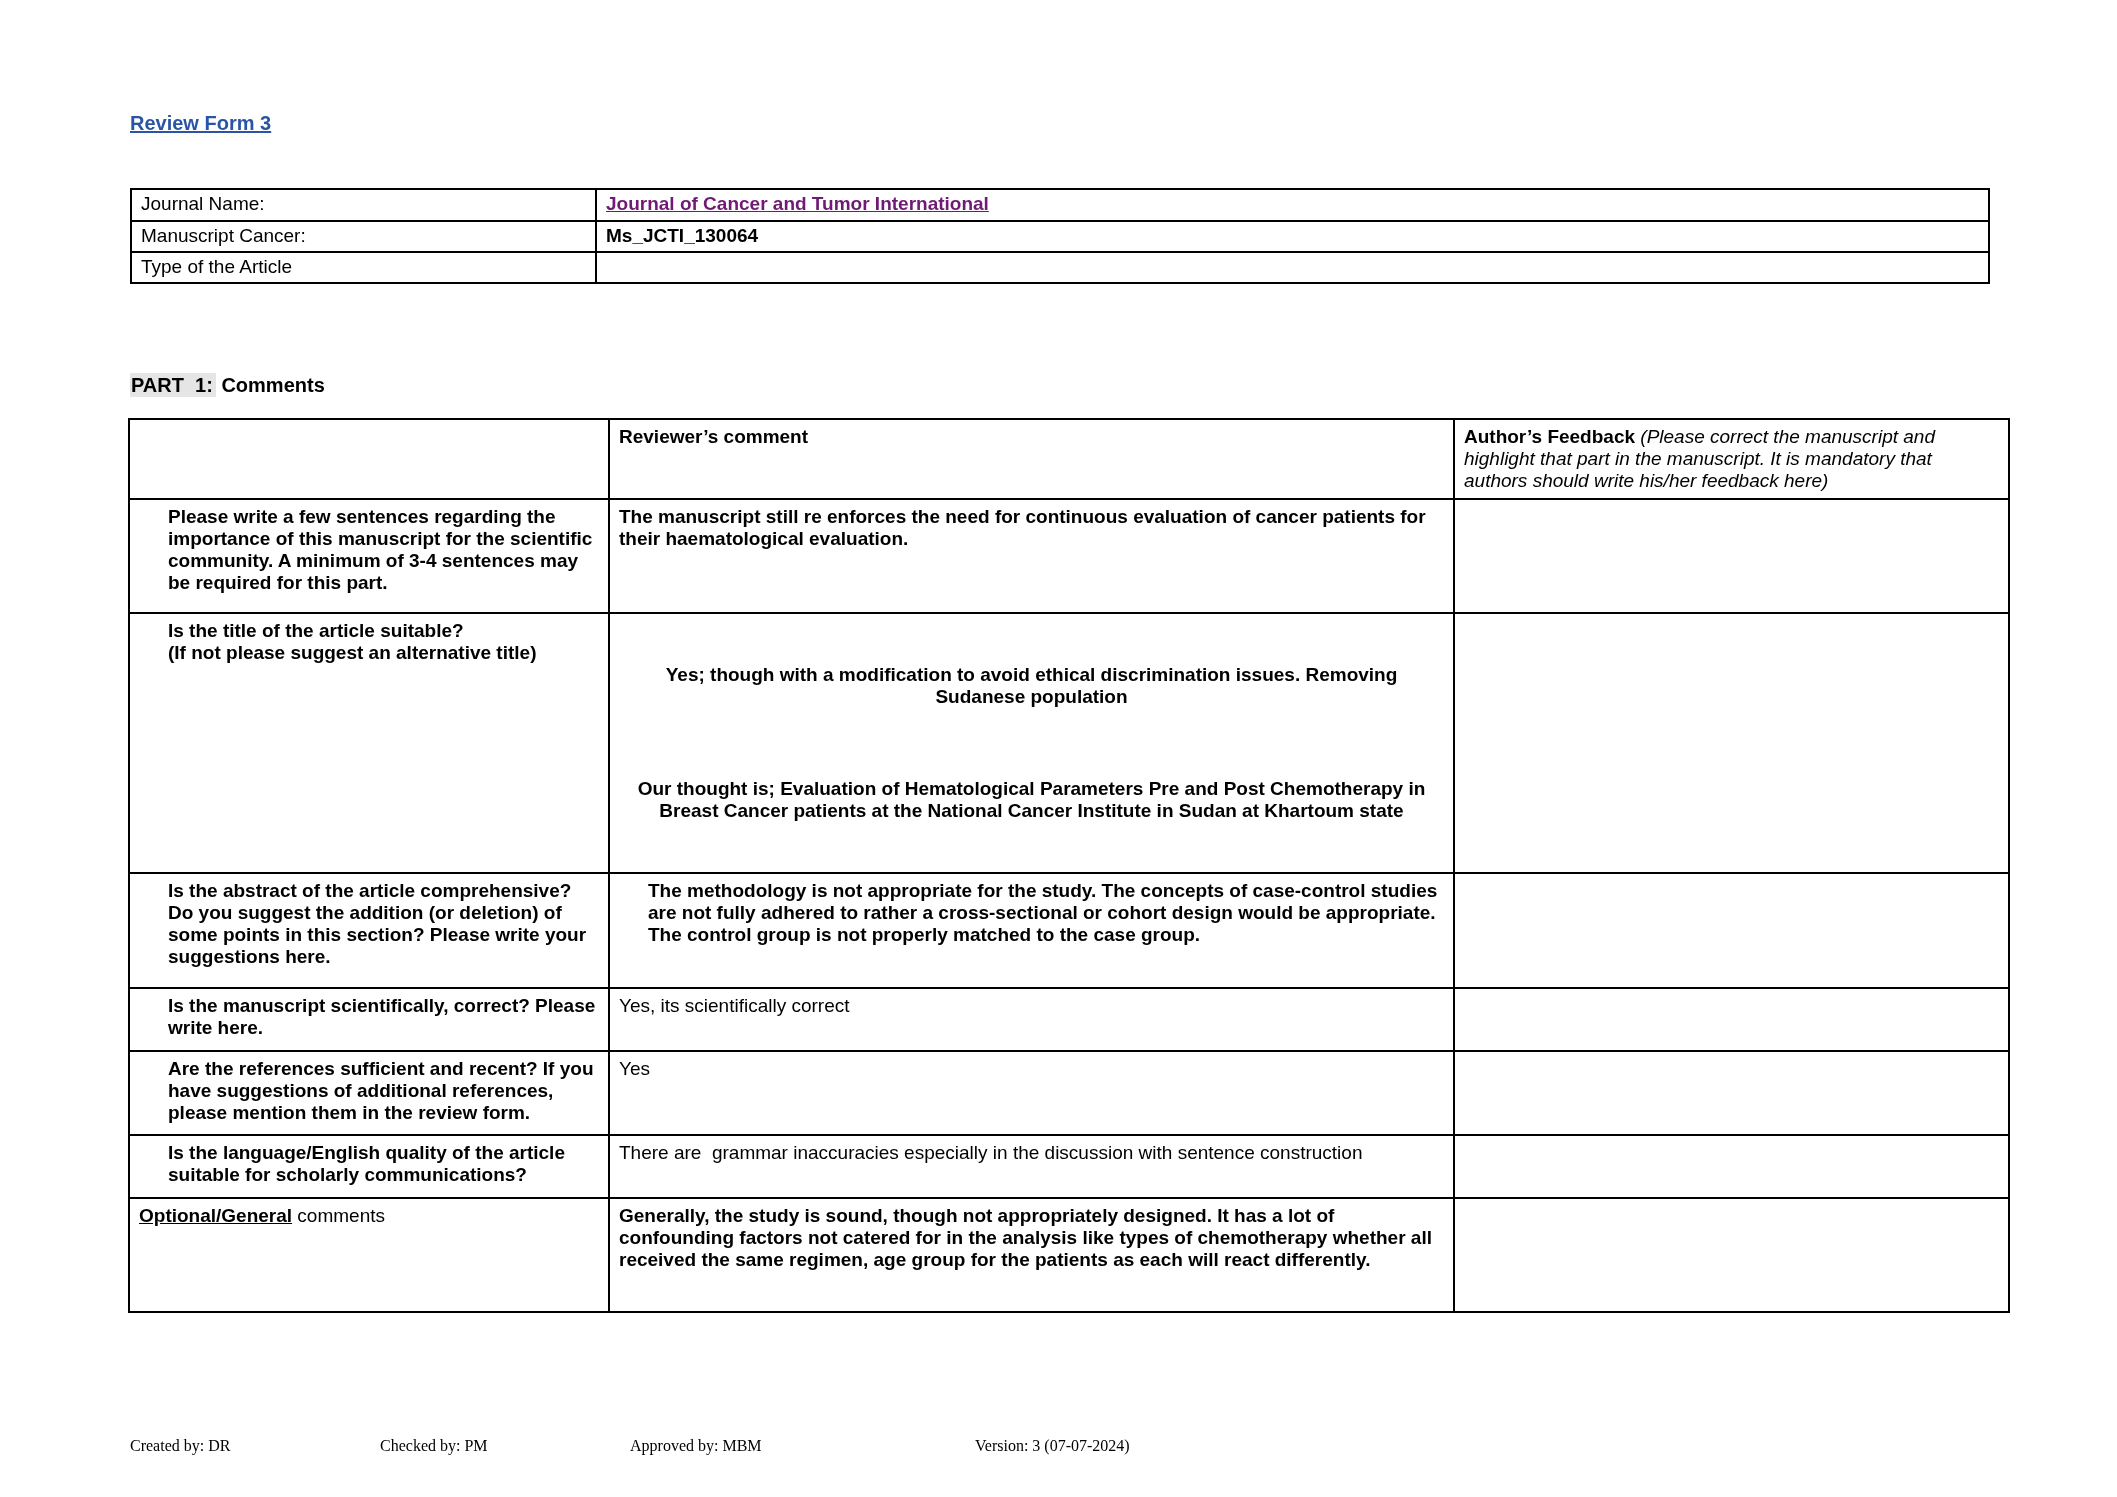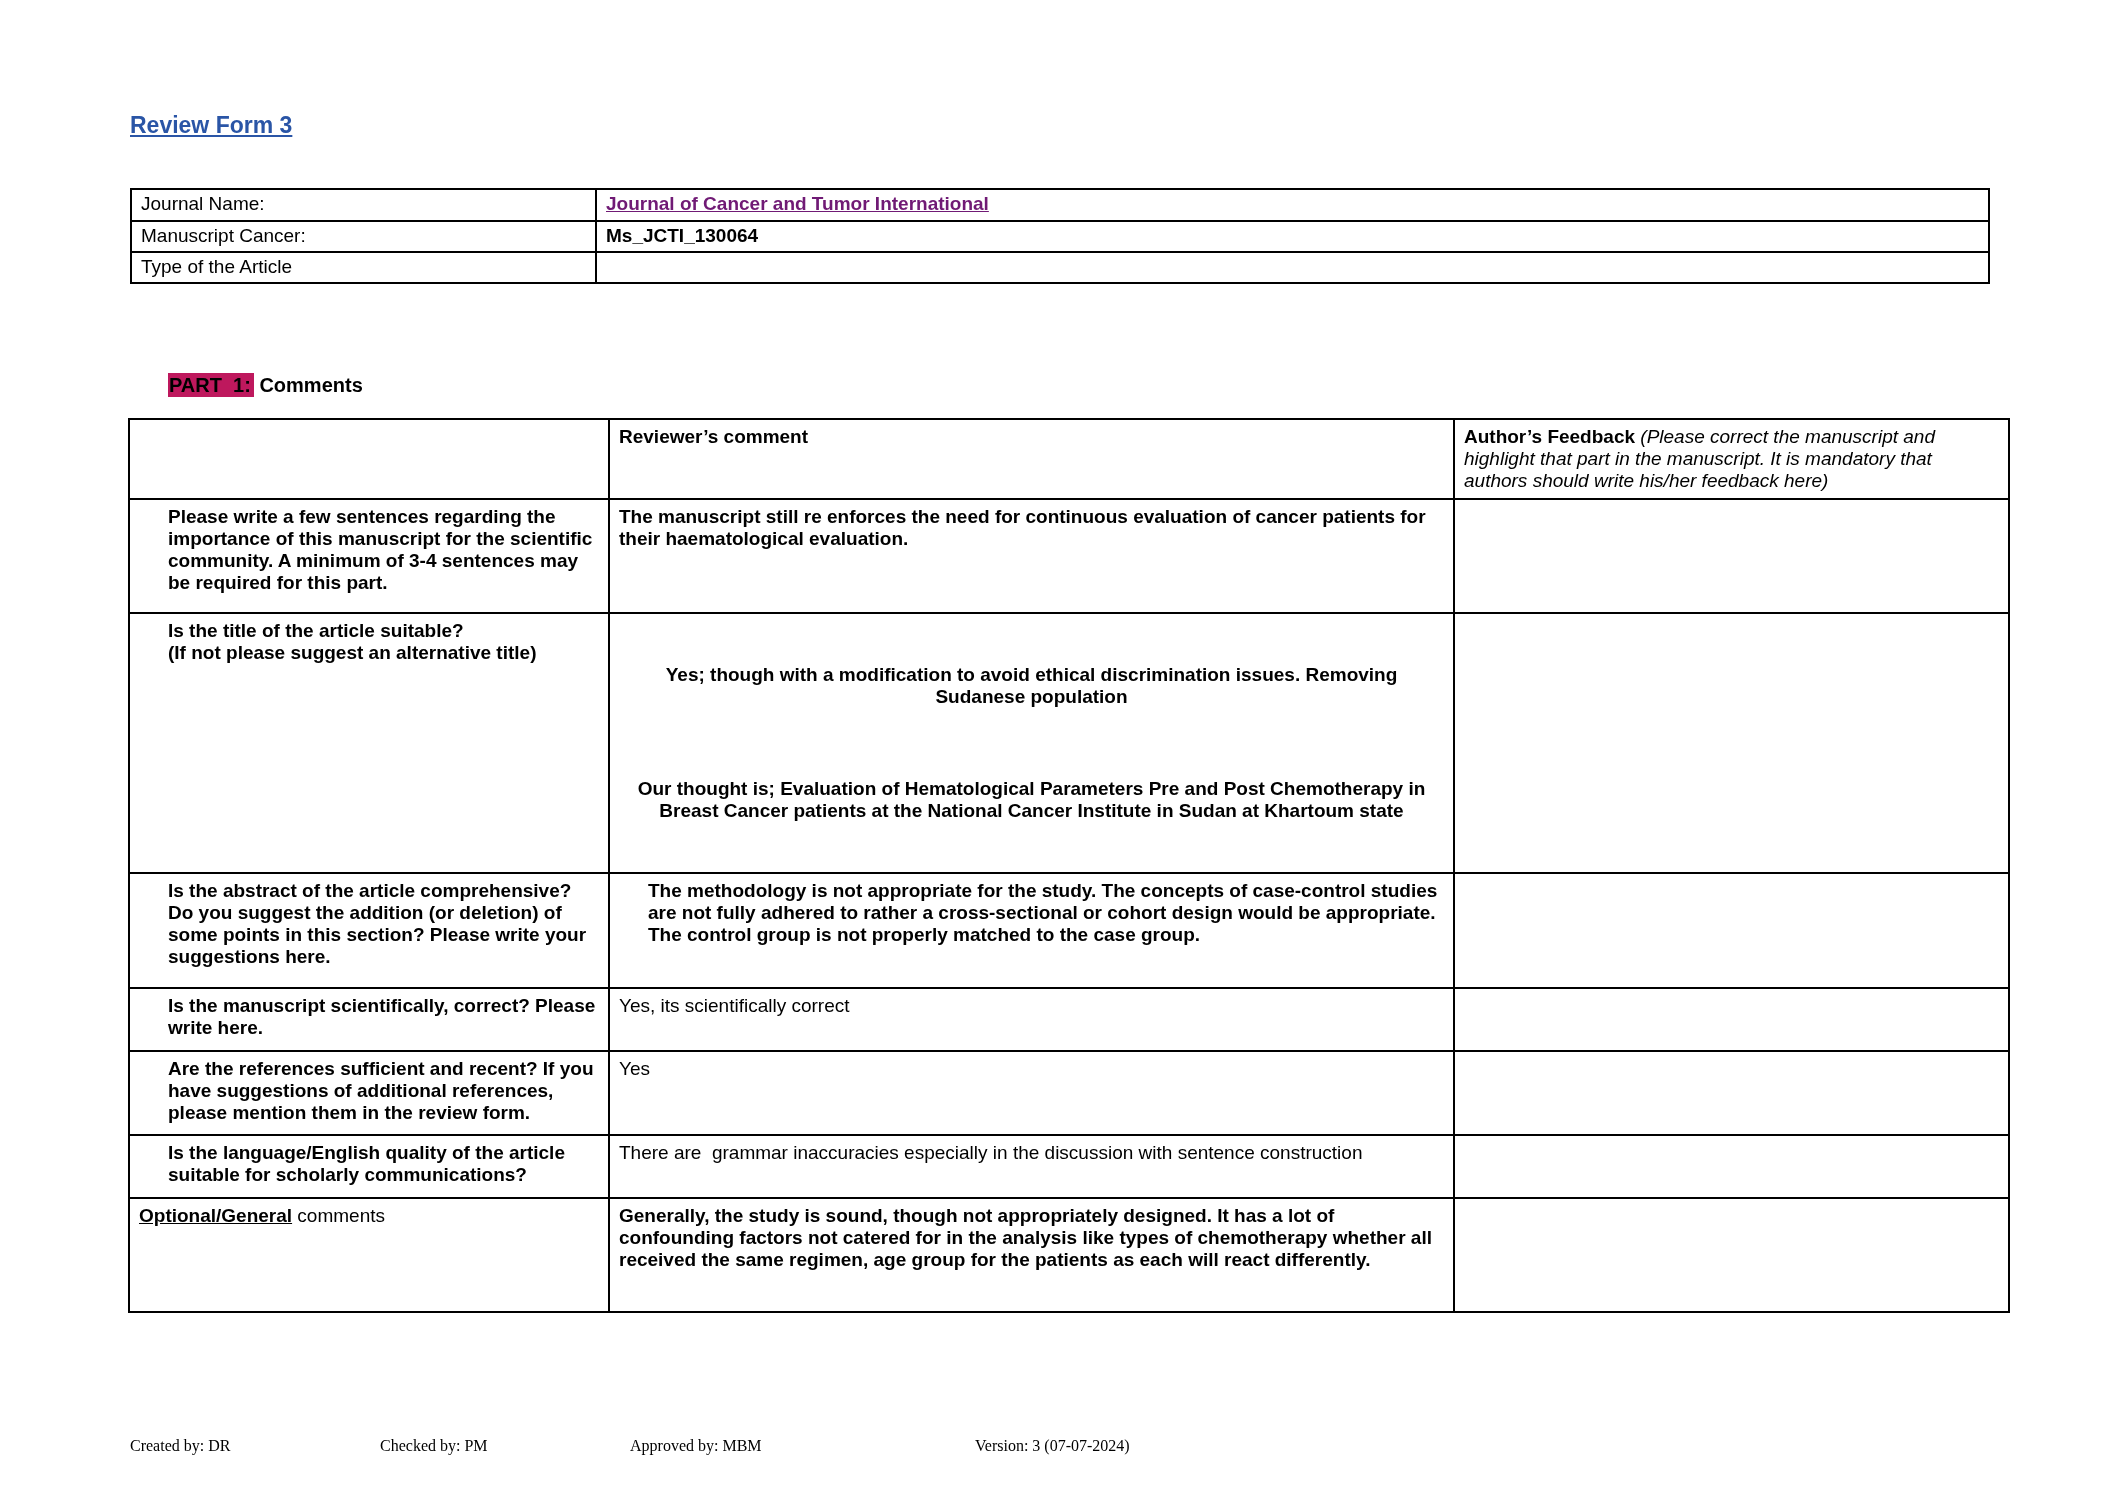--- a/index.html
+++ b/index.html
@@ -9,21 +9,21 @@
     height:1497px;
     background:#ffffff;
     font-family:"Liberation Sans", sans-serif;
     color:#000000;
     overflow:hidden;
   }
   
   .doc-title{
     position:absolute;
     left:130px; top:112px;
-    font-size:23px;
+    font-size:20px;
     font-weight:bold;
     text-decoration:underline;
   }
   
   .info-table{
     position:absolute;
     left:130px; top:188px;
     width:1858px;
     border-collapse:collapse;
     table-layout:fixed;
@@ -47,24 +47,23 @@
     text-decoration:underline;
   }
   
   .part-heading{
     position:absolute;
     left:130px; top:374px;
     font-size:20px;
     font-weight:bold;
   }
   .part-heading .hl{
-    background:#be185d;
+    background:#e5e5e5;
     white-space:pre;
     padding:1px 3px 1px 1px;
-    margin-left:38px;
   }
   
   .comments-table{
     position:absolute;
     left:128px; top:418px;
     width:1880px;
     border-collapse:collapse;
     table-layout:fixed;
   }
   .comments-table td{

